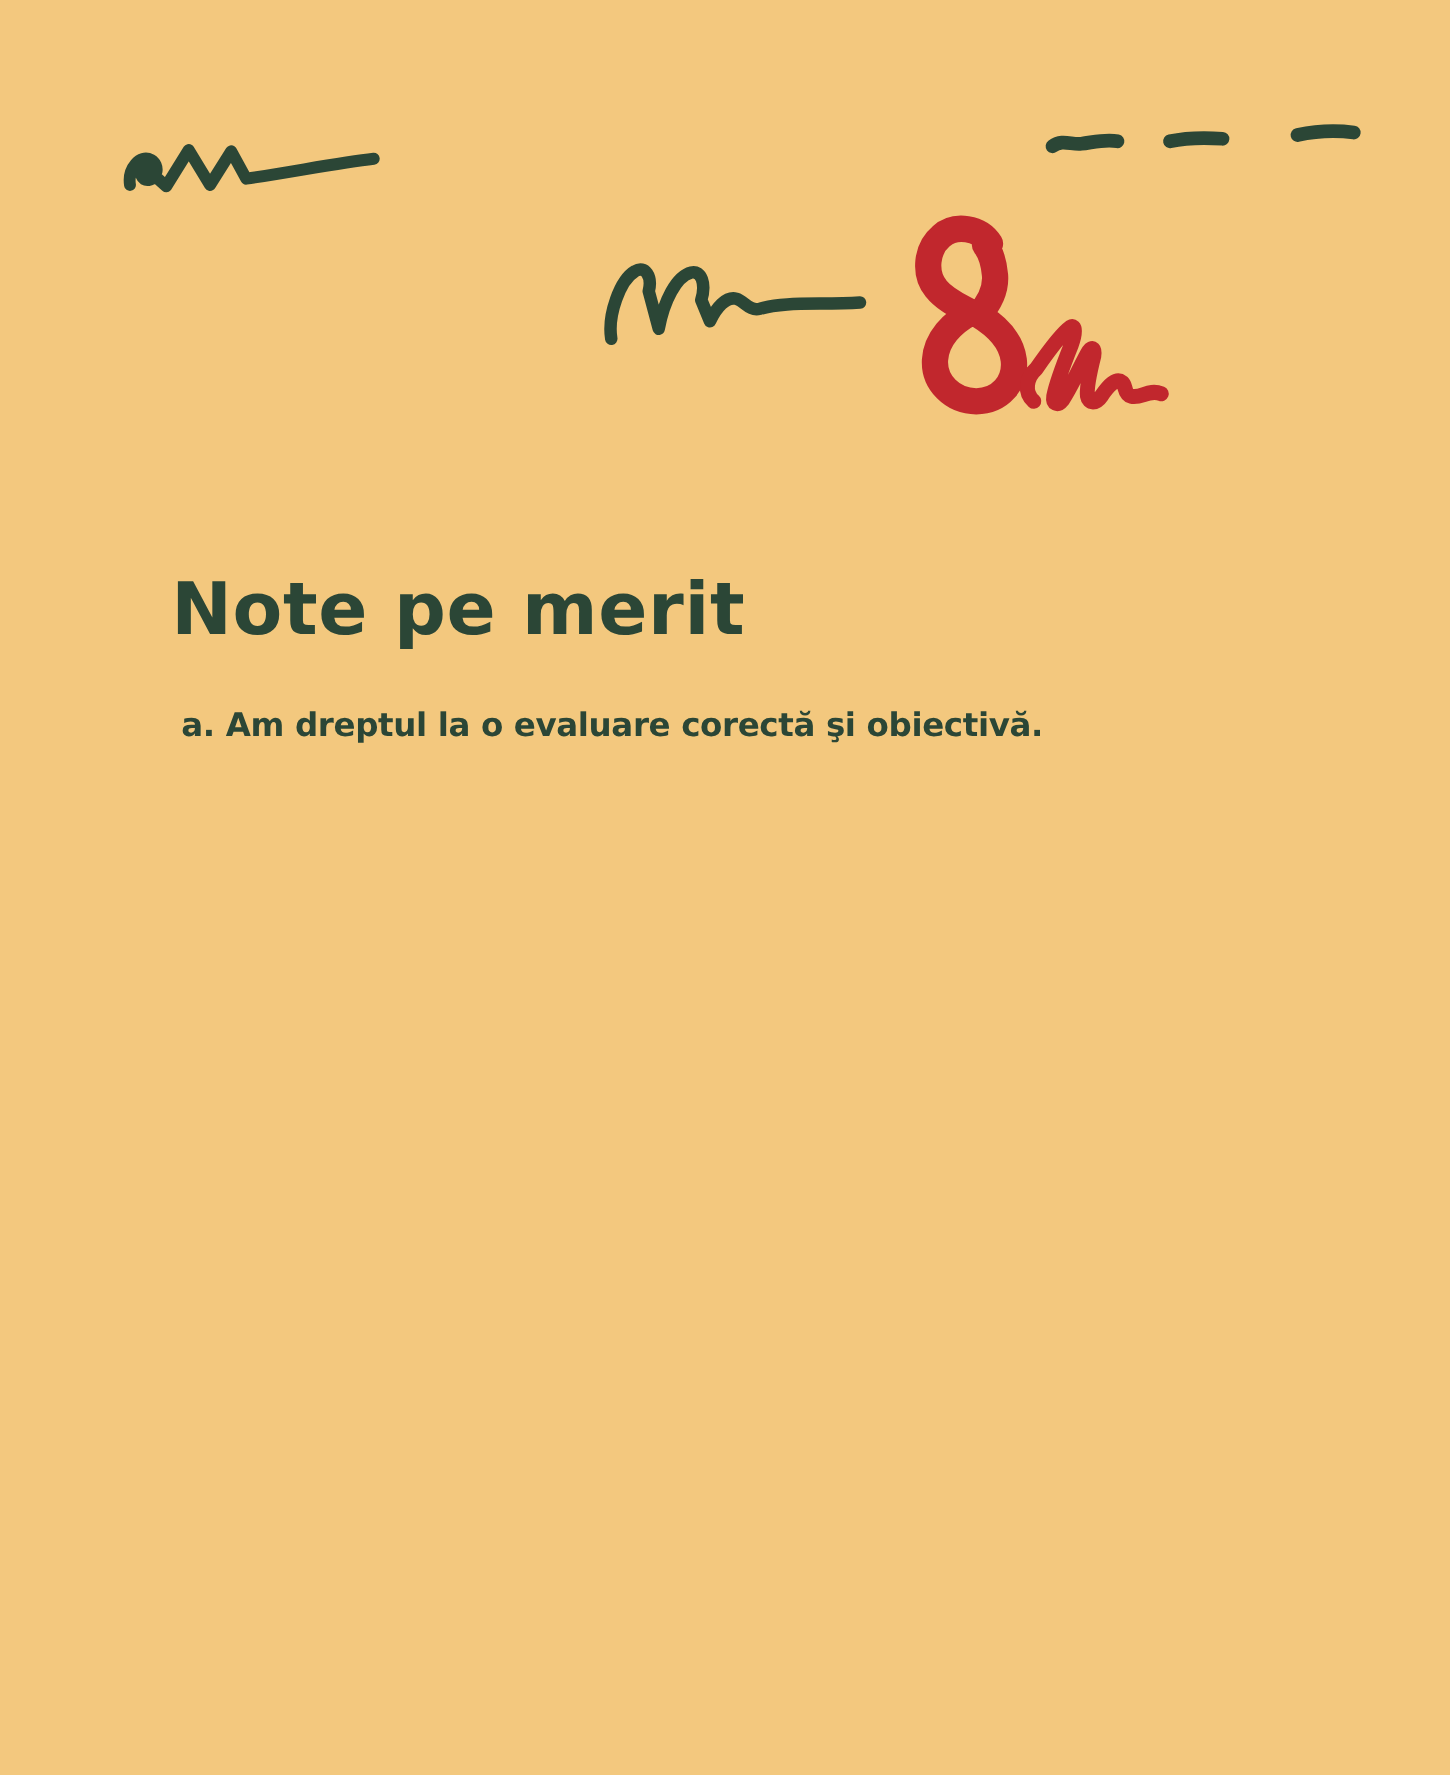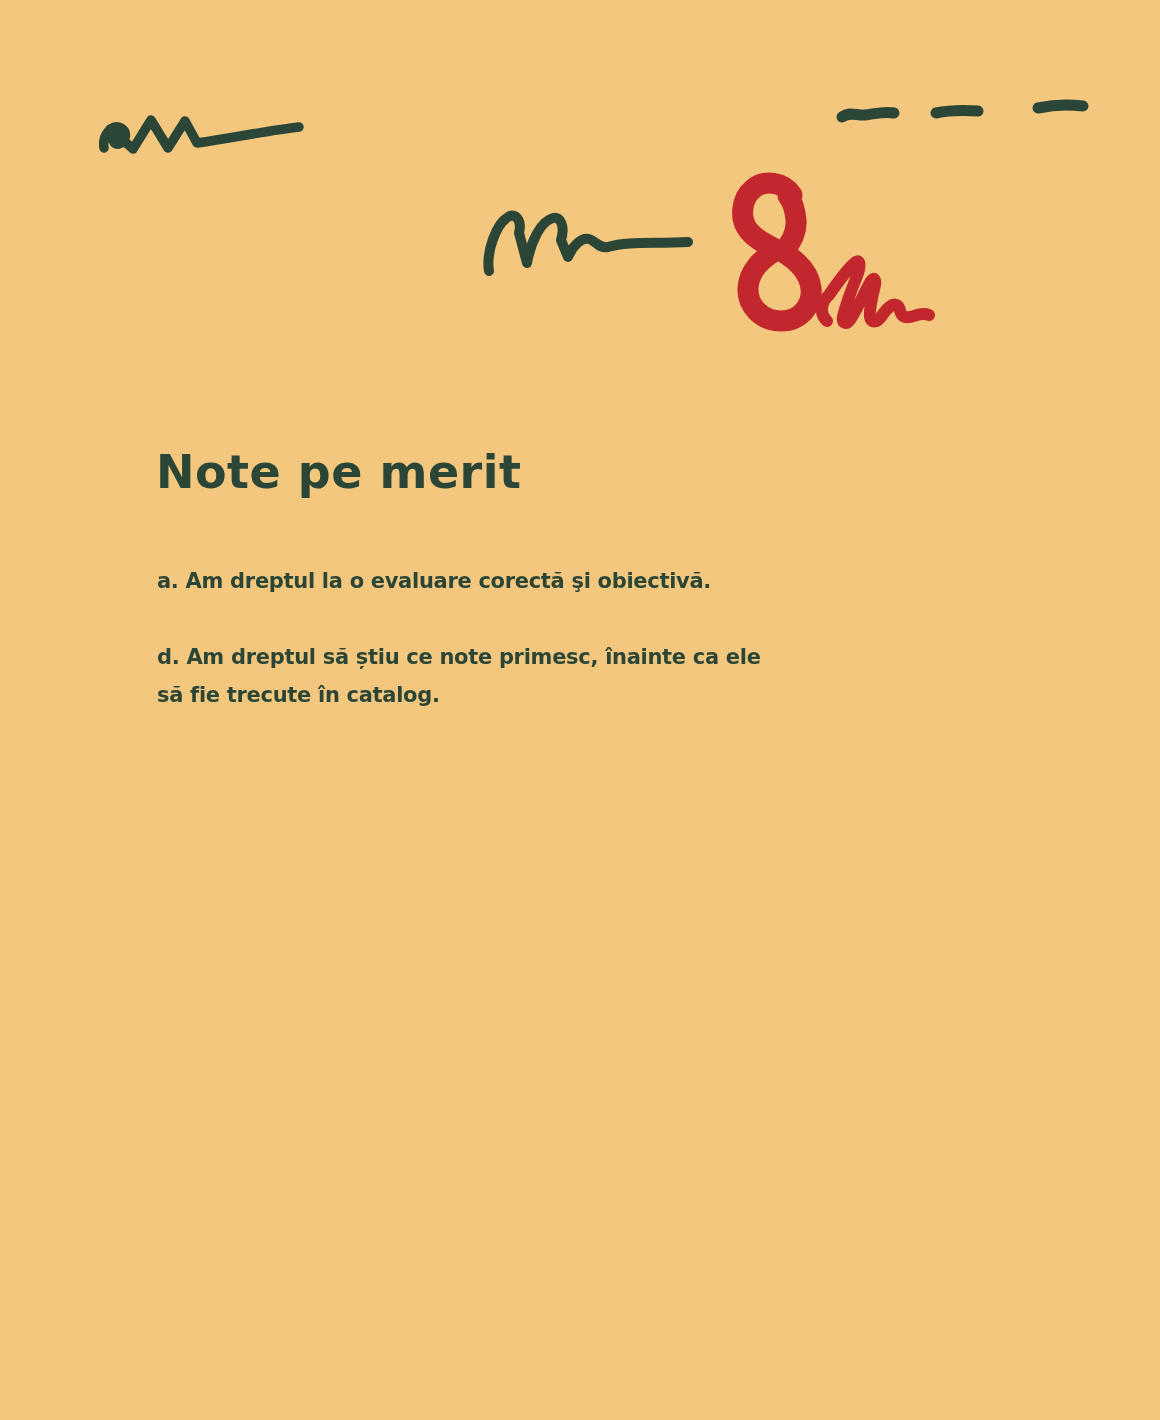--- a/index.html
+++ b/index.html
@@ -17,41 +17,41 @@
   .decor-layer {
     position: absolute;
     top: 0;
     left: 0;
     width: 1160px;
     height: 1420px;
     pointer-events: none;
   }
   .poster-title {
     position: absolute;
-    left: 156px;
+    left: 137px;
     top: 414px;
-    font-size: 46px;
+    font-size: 58px;
     font-weight: 700;
     letter-spacing: 0.5px;
     color: #2b4636;
   }
   .rights-list {
     position: absolute;
     left: 145px;
     top: 562px;
     width: 1000px;
     color: #2b4636;
   }
   .rights-item {
-    font-size: 21px;
+    font-size: 26px;
     font-weight: 700;
     line-height: 38px;
     letter-spacing: -0.3px;
     white-space: pre-line;
-    margin: 0 0 38px 12px;
+    margin: 0 0 38px 0;
   }
 </style>
 </head>
 <body style="background: rgb(243, 200, 126);">
 
 <svg class="decor-layer" viewBox="0 0 1160 1420" xmlns="http://www.w3.org/2000/svg">
 
   <g>
     <path d="M104,148 C102,135 112,123 121,128 C128,132 126,143 119,144 C113,145 111,138 114,132
              L133,149 L151,120 L168,148 L185,121 L197,143
@@ -83,15 +83,13 @@
              C874,277 876,279 875,285 C872,297 869,310 870,317
              C871,323 877,323 881,317 C887,308 893,302 898,306
              C901,309 899,315 905,317 C913,319 919,311 929,315" fill="none" stroke-width="12" stroke-linecap="round" stroke-linejoin="round" stroke="#c1272d"></path>
   </g>
 </svg>
 
 <h1 class="poster-title" style="color: rgb(43, 70, 54);">Note pe merit</h1>
 
 <div class="rights-list" style="color: rgb(43, 70, 54);">
   <p class="rights-item">a. Am dreptul la o evaluare corectă şi obiectivă.</p>
-  <p class="rights-item">d. Am dreptul să știu ce note primesc, înainte ca ele
-să fie trecute în catalog.</p>
 </div>
 
 </body></html>

